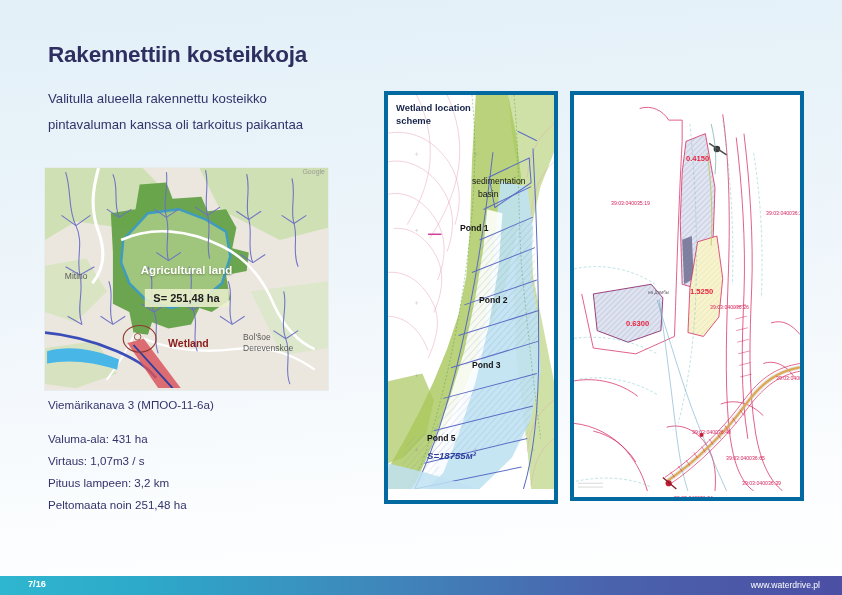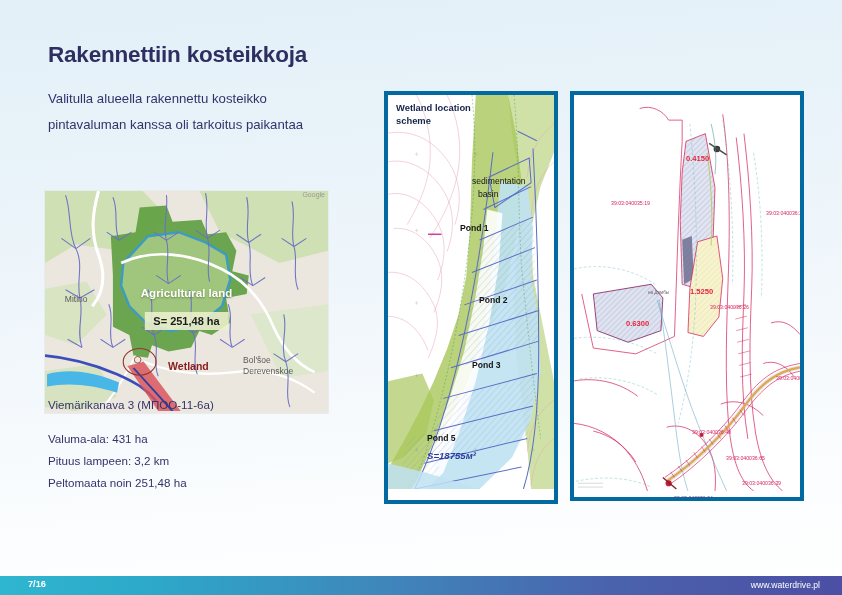--- a/index.html
+++ b/index.html
@@ -20,21 +20,20 @@
   .subtitle{
     position:absolute;left:48px;top:86px;width:310px;
     font-size:13.2px;color:#33336a;line-height:26px;
   }
 
   
   .mapcard{
     position:absolute;left:45px;top:168px;width:283px;height:222px;
     background:#ffffff;padding:0;box-sizing:border-box;
     box-shadow:0 0 0 1px #e7ecef;
-    margin-top:23px;
   }
   .mapinner{position:relative;width:100%;height:100%;overflow:hidden;background:#ece8e1;}
   .mapinner svg{position:absolute;inset:0;}
   .lbl-agri{
     position:absolute;left:50%;top:46%;transform:translate(-50%,-50%);
     font-size:11.5px;font-weight:bold;color:#ffffff;white-space:nowrap;
     text-shadow:0 1px 2px rgba(60,80,40,.55);
   }
   .lbl-area{
     position:absolute;left:50%;top:58.5%;transform:translate(-50%,-50%);
@@ -170,20 +169,21 @@
       </div>
       <div class="lbl-agri">Agricultural land</div>
       <div class="lbl-area">S= 251,48 ha</div>
       <div class="lbl-wet">Wetland</div>
     </div>
   </div>
 
   <div class="cap">Viemärikanava 3 (МПОО-11-6а)</div>
   <div class="facts">
     <div>Valuma-ala: 431 ha</div>
+    <div>Virtaus: 1,07m3 / s</div>
     <div>Pituus lampeen: 3,2 km</div>
     <div>Peltomaata noin 251,48 ha</div>
   </div>
 
   <div class="fig" id="fig-scheme">
     <svg viewBox="0 0 174 413" preserveAspectRatio="none">
       <rect x="0" y="0" width="174" height="413" fill="#ffffff"></rect>
 
       <path d="M92,0 L126,0 L134,40 L140,90 L136,140 L128,180 L120,210 L108,240
                L96,270 L84,300 L70,330 L54,360 L40,392 L24,413 L0,413 L0,392

